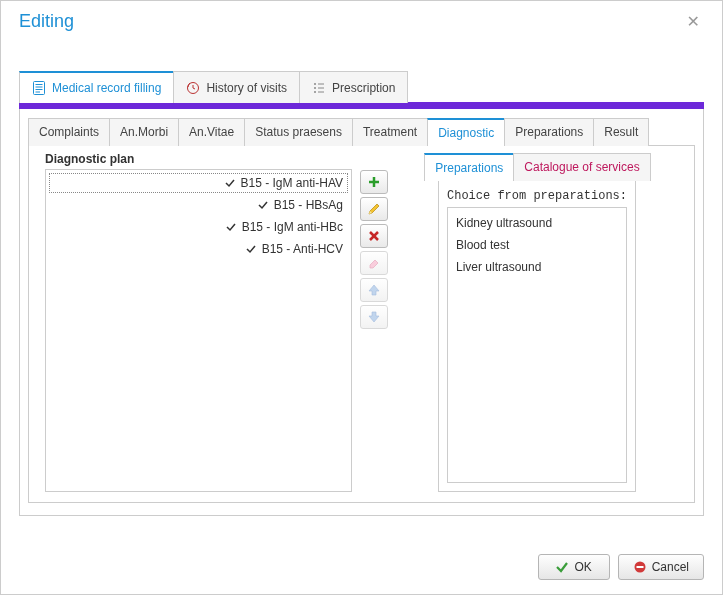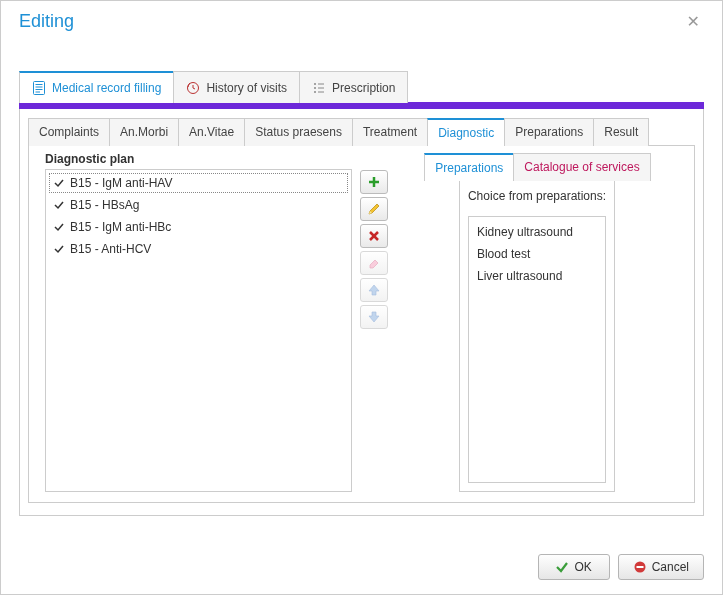--- a/index.html
+++ b/index.html
@@ -21,34 +21,34 @@
 
 .tabs-sub { display: flex; border-bottom: 1px solid #ccc; flex-wrap: nowrap; }
 .tab-sub { padding: 6px 10px; border: 1px solid #ccc; border-bottom: none; background: #f5f5f5; margin-right: -1px; cursor: pointer; position: relative; top: 1px; color: #444; white-space: nowrap; font-size: 12px; }
 .tab-sub.active { background: #fff; color: #1e90d6; border-top: 2px solid #1e90d6; }
 
 .sub-content { border: 1px solid #ccc; border-top: none; flex: 1; padding: 6px 16px 10px; display: flex; gap: 8px; }
 
 .left-pane { flex: 1; display: flex; flex-direction: column; }
 .plan-title { font-weight: bold; margin-bottom: 3px; }
 .plan-list { border: 1px solid #ccc; flex: 1; padding: 2px; overflow: auto; }
-.plan-item { display: flex; align-items: center; gap: 6px; padding: 4px 6px; }
+.plan-item { display: flex; align-items: center; gap: 6px; padding: 4px 6px; justify-content: flex-end; }
 .plan-item.selected { outline: 1px dotted #888; outline-offset: -2px; }
 .check { width: 10px; height: 10px; }
 
 .toolbar-col { display: flex; flex-direction: column; gap: 3px; padding-top: 18px; }
 .tbtn { width: 28px; height: 24px; border: 1px solid #bbb; background: linear-gradient(#fff, #e9e9e9); border-radius: 3px; display: flex; align-items: center; justify-content: center; cursor: pointer; }
 .tbtn.disabled { opacity: 0.55; cursor: default; }
 
 .right-pane { width: 282px; display: flex; flex-direction: column; align-items: center; }
 .prep-tabs { display: flex; border-bottom: 1px solid #ccc; }
 .prep-tab { padding: 6px 10px; border: 1px solid #ccc; border-bottom: none; background: #f5f5f5; margin-right: -1px; cursor: pointer; color: #be185d; position: relative; top: 1px; font-size: 12px; }
 .prep-tab.active { background: #fff; color: #1e90d6; border-top: 2px solid #1e90d6; }
 .prep-frame { border: 1px solid #ccc; border-top: none; flex: 1; padding: 8px; display: flex; flex-direction: column; }
-.prep-label { margin-bottom: 13px; }
+.prep-label { margin-bottom: 4px; font-family: Liberation Mono, monospace; }
 .prep-list { border: 1px solid #ccc; flex: 1; padding: 4px 6px; }
 .prep-item { padding: 4px 2px; cursor: pointer; }
 
 .footer { display: flex; justify-content: flex-end; gap: 8px; padding: 10px 18px 14px; align-items: flex-start; }
 .btn { display: flex; align-items: center; gap: 5px; padding: 4px 14px; border: 1px solid #b5b5b5; background: linear-gradient(#fefefe, #e6e6e6); border-radius: 3px; cursor: pointer; min-width: 72px; justify-content: center; height: 26px; }
 
 svg { display: block; }
 </style>
 </head>
 <body>

